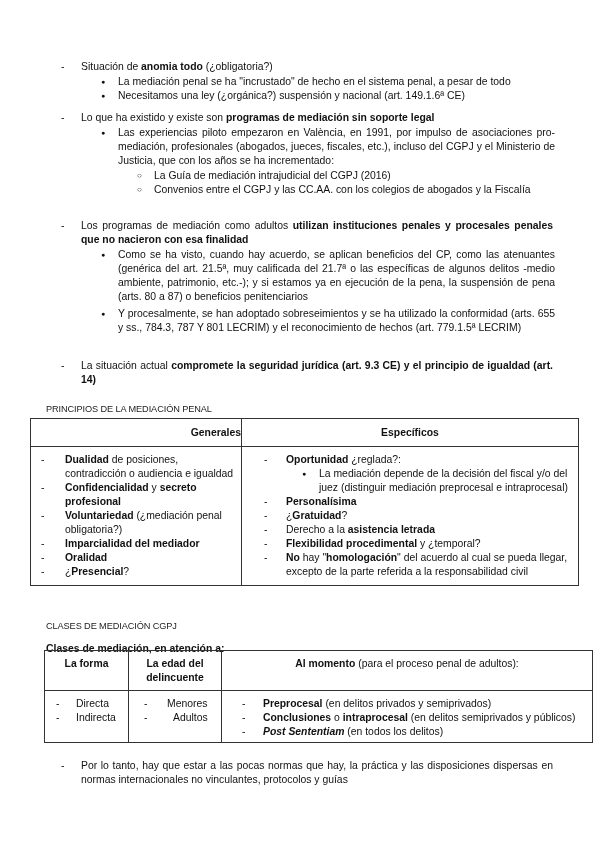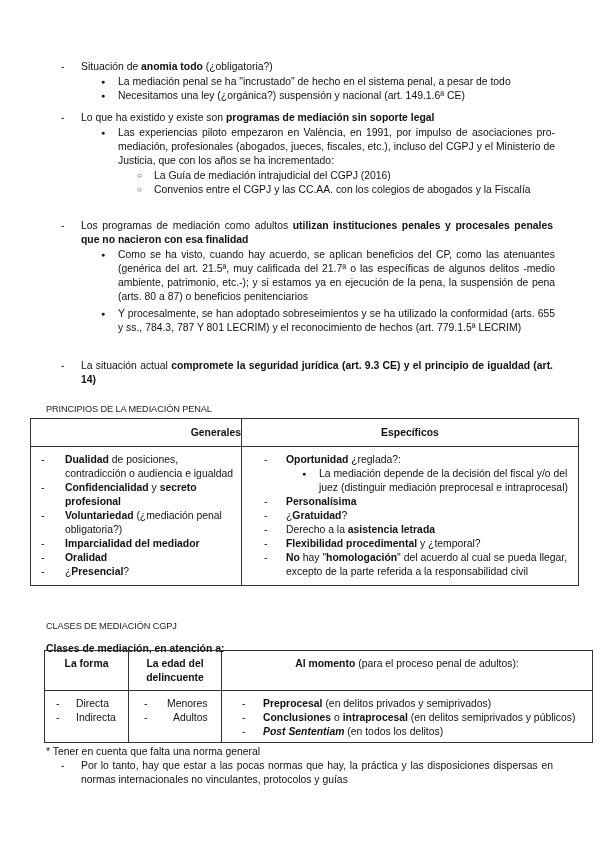--- a/index.html
+++ b/index.html
@@ -136,19 +136,18 @@
       </td>
       <td style="padding-top:6px;">
         <div class="li" style="padding-left:41px;"><span class="d" style="left:20px;">-</span><b>Preprocesal</b><span> (en delitos privados y semiprivados)</span></div>
         <div class="li" style="padding-left:41px;"><span class="d" style="left:20px;">-</span><b>Conclusiones</b><span> o </span><b>intraprocesal</b><span> (en delitos semiprivados y públicos)</span></div>
         <div class="li" style="padding-left:41px;"><span class="d" style="left:20px;">-</span><span class="bi">Post Sententiam</span><span> (en todos los delitos)</span></div>
       </td>
     </tr>
   </tbody>
     </table>
 
-  <div style="position:absolute; left:46px; top:745px;">* Tener en cuenta que falta una norma general</div>
   <div class="l1" style="top:759px;">
     <span class="dash">-</span>
     <span class="txt">Por lo tanto, hay que estar a las pocas normas que hay, la práctica y las disposiciones dispersas en normas internacionales no vinculantes, protocolos y guías</span>
   </div>
 
 </div>
 
 </body></html>

